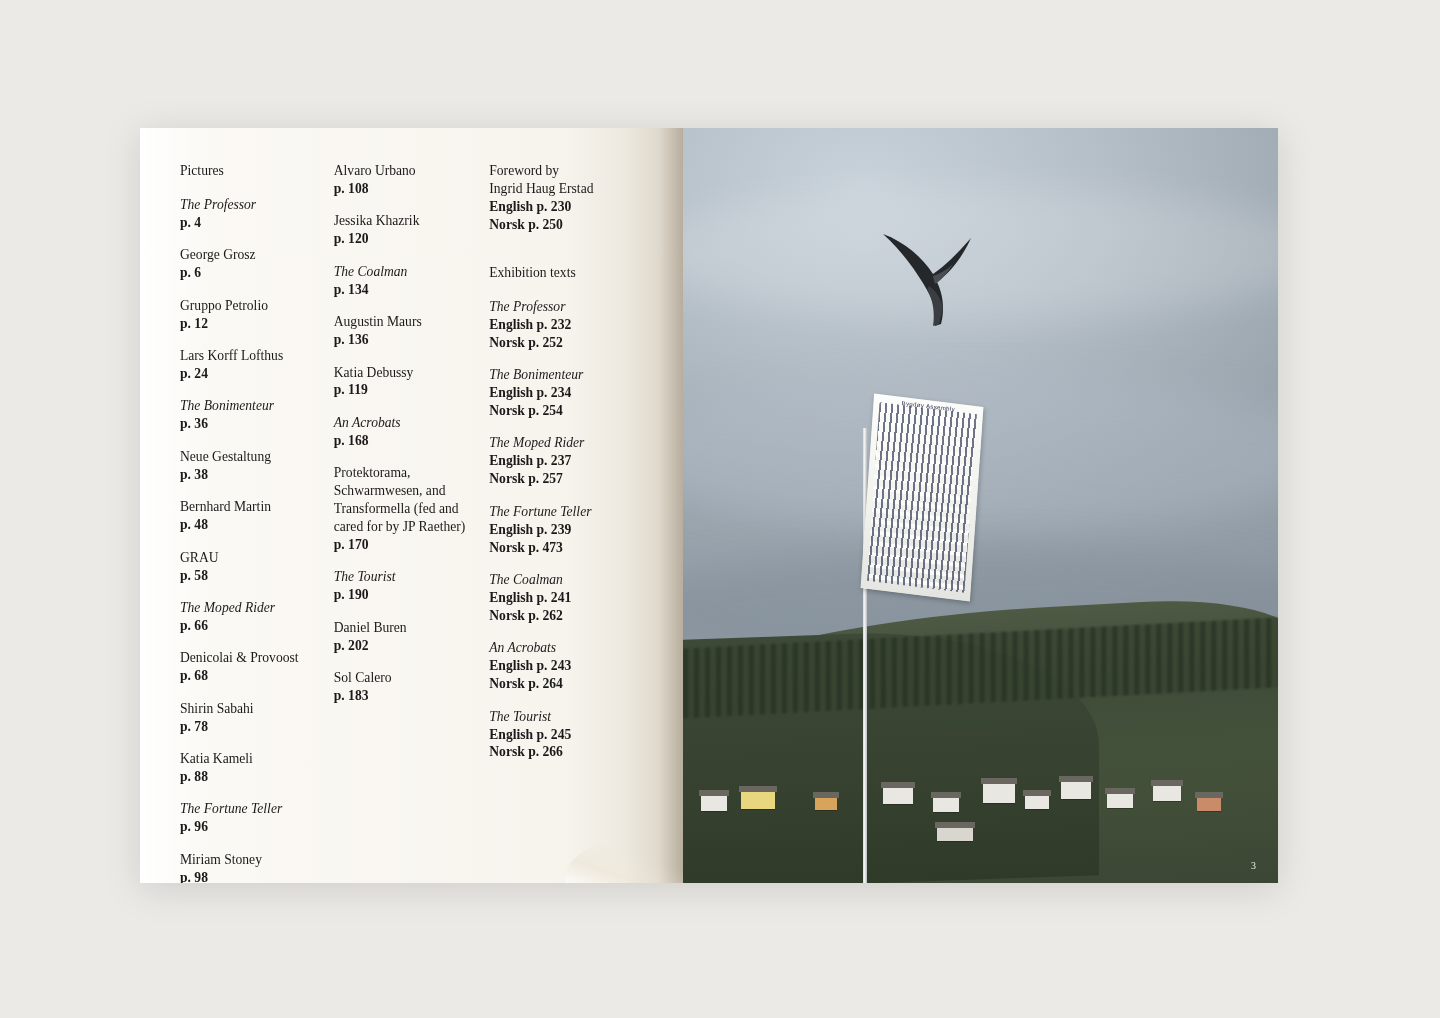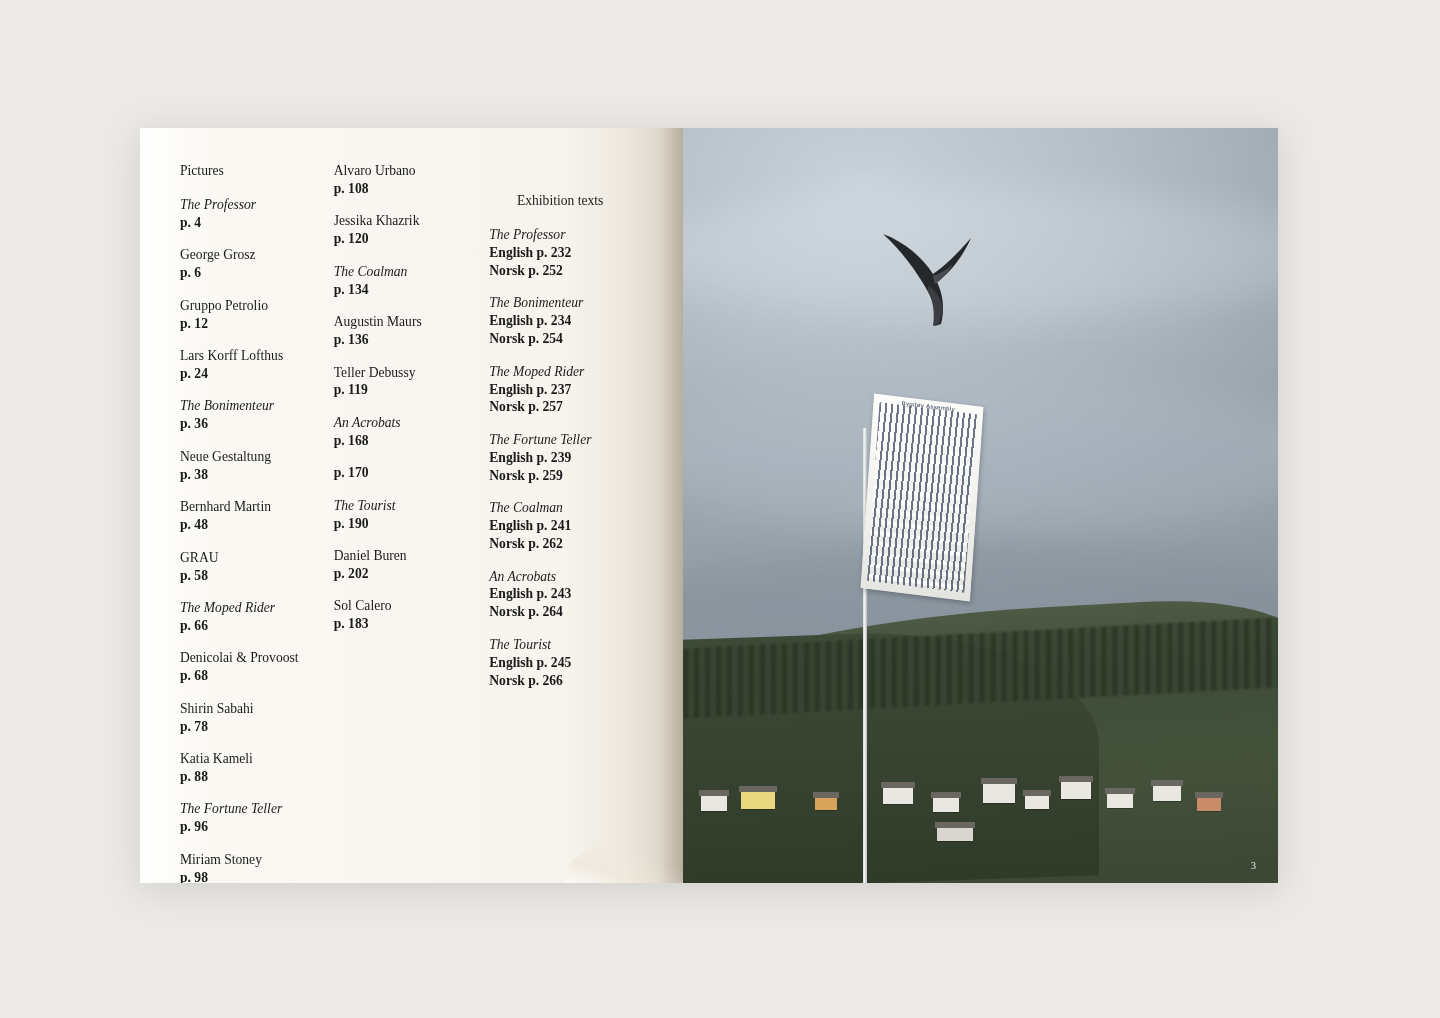--- a/index.html
+++ b/index.html
@@ -74,21 +74,21 @@
 
   .entry {
     margin-bottom: 14.5px;
   }
   .entry .title { display: block; }
   .entry .title.ital { font-style: italic; }
   .entry .meta { display: block; font-weight: bold; }
   .section-head {
     margin-bottom: 16px;
   }
-  .gap-top { margin-top: 30px; text-align: center; }
+  .gap-top { margin-top: 30px; }
 
   
   .page-right {
     position: relative;
     width: 595px;
     height: 755px;
     overflow: hidden;
     background: #9fa7ad;
   }
   .photo {
@@ -305,45 +305,52 @@
         </div>
         <div class="entry">
           <span class="title ital">The Coalman</span>
           <span class="meta">p. 134</span>
         </div>
         <div class="entry">
           <span class="title">Augustin Maurs</span>
           <span class="meta">p. 136</span>
         </div>
         <div class="entry">
-          <span class="title">Teller Debussy</span>
+          <span class="title">Katia Debussy</span>
           <span class="meta">p. 119</span>
         </div>
         <div class="entry">
           <span class="title ital">An Acrobats</span>
           <span class="meta">p. 168</span>
         </div>
         <div class="entry">
+          <span class="title">Protektorama, Schwarmwesen, and Transformella (fed and cared for by JP Raether)</span>
           <span class="meta">p. 170</span>
         </div>
         <div class="entry">
           <span class="title ital">The Tourist</span>
           <span class="meta">p. 190</span>
         </div>
         <div class="entry">
           <span class="title">Daniel Buren</span>
           <span class="meta">p. 202</span>
         </div>
         <div class="entry">
           <span class="title">Sol Calero</span>
           <span class="meta">p. 183</span>
         </div>
       </div>
 
       <div class="toc-col c3">
+        <div class="entry">
+          <span class="title" style="white-space:pre-line">Foreword by
+Ingrid Haug Erstad</span>
+          <span class="meta" style="white-space:pre-line">English p. 230
+Norsk p. 250</span>
+        </div>
         <div class="entry section-head gap-top">
           <span class="title">Exhibition texts</span>
         </div>
         <div class="entry">
           <span class="title ital">The Professor</span>
           <span class="meta" style="white-space:pre-line">English p. 232
 Norsk p. 252</span>
         </div>
         <div class="entry">
           <span class="title ital">The Bonimenteur</span>
@@ -351,21 +358,21 @@
 Norsk p. 254</span>
         </div>
         <div class="entry">
           <span class="title ital">The Moped Rider</span>
           <span class="meta" style="white-space:pre-line">English p. 237
 Norsk p. 257</span>
         </div>
         <div class="entry">
           <span class="title ital">The Fortune Teller</span>
           <span class="meta" style="white-space:pre-line">English p. 239
-Norsk p. 259</span>
+Norsk p. 473</span>
         </div>
         <div class="entry">
           <span class="title ital">The Coalman</span>
           <span class="meta" style="white-space:pre-line">English p. 241
 Norsk p. 262</span>
         </div>
         <div class="entry">
           <span class="title ital">An Acrobats</span>
           <span class="meta" style="white-space:pre-line">English p. 243
 Norsk p. 264</span>

